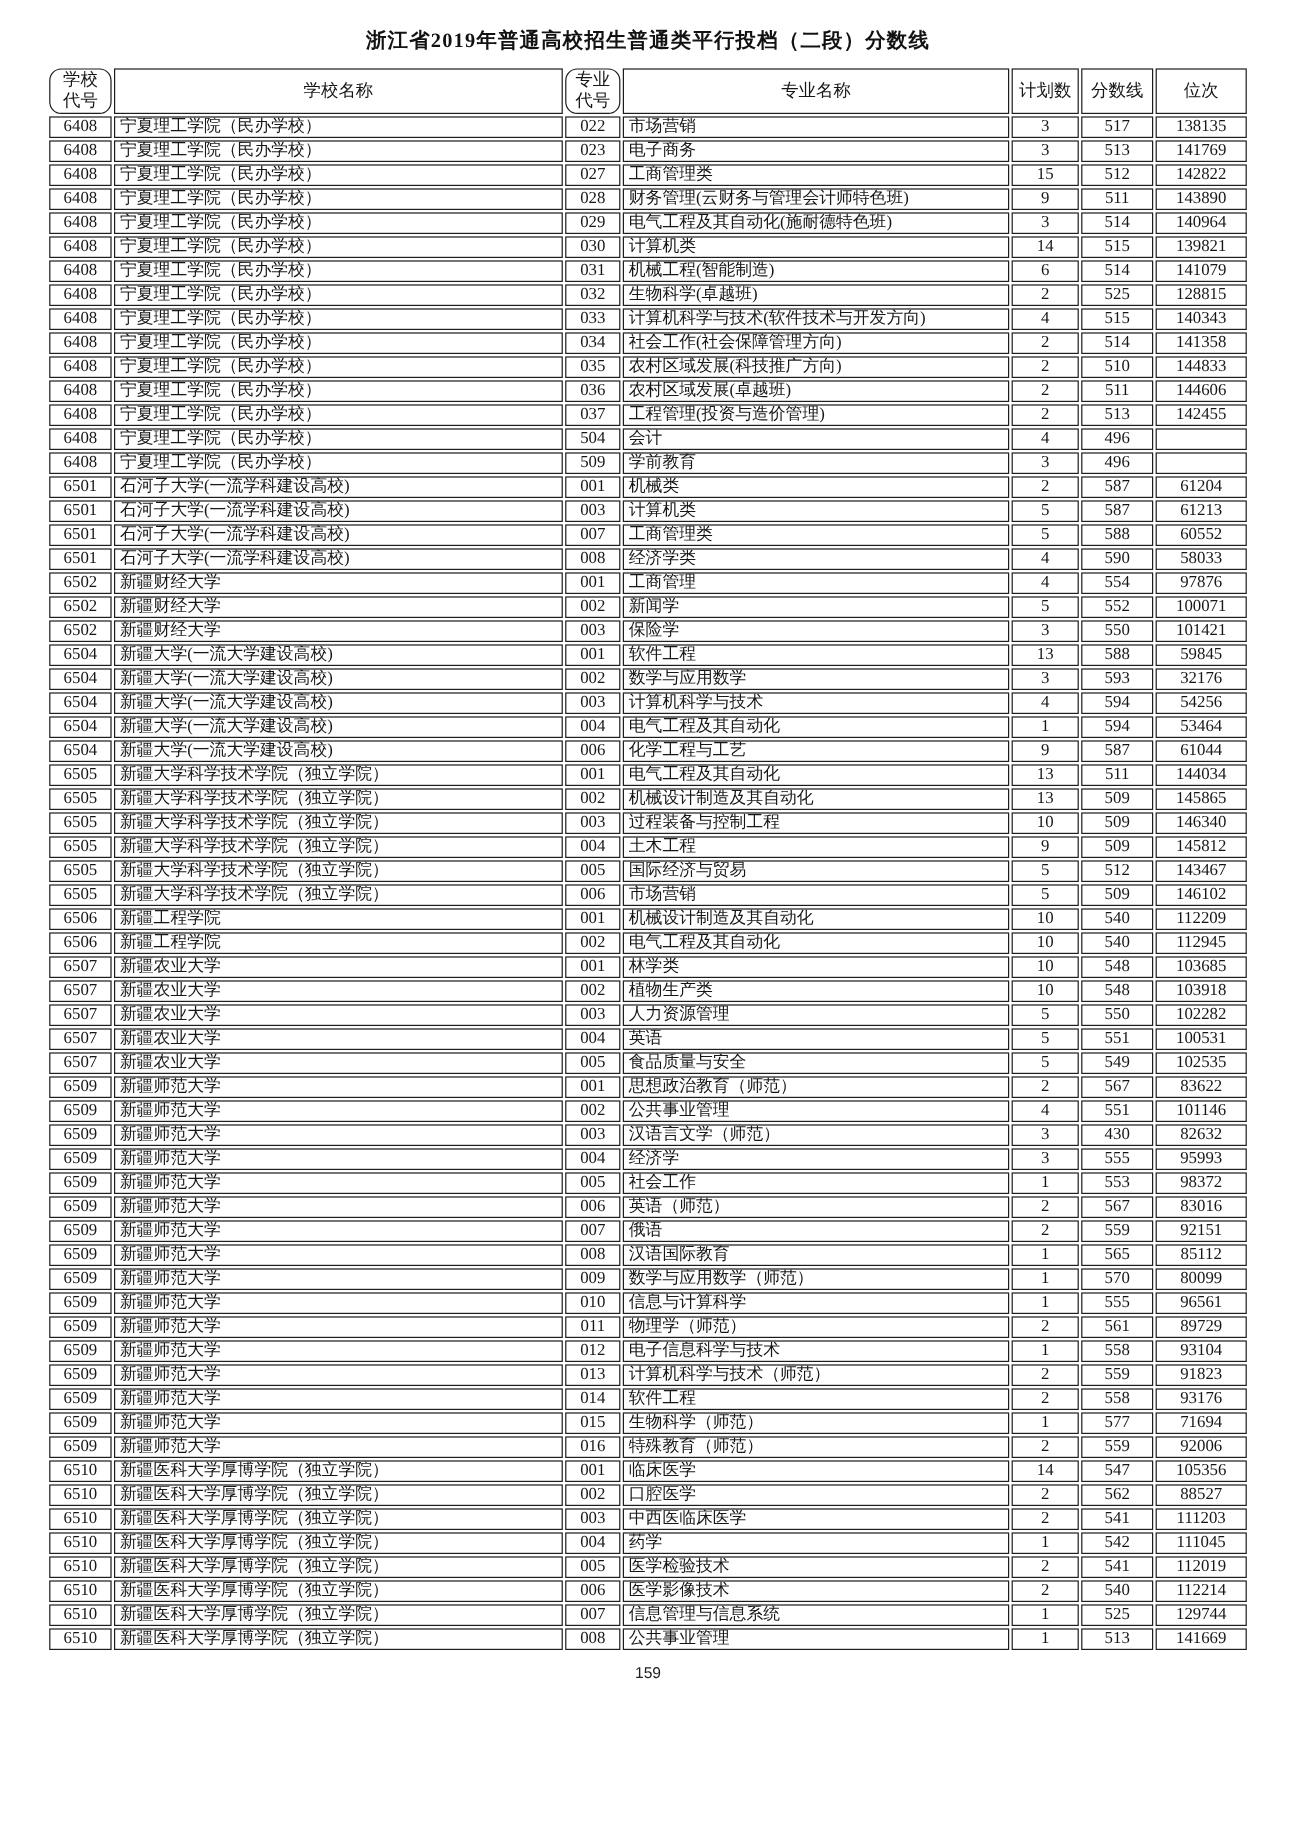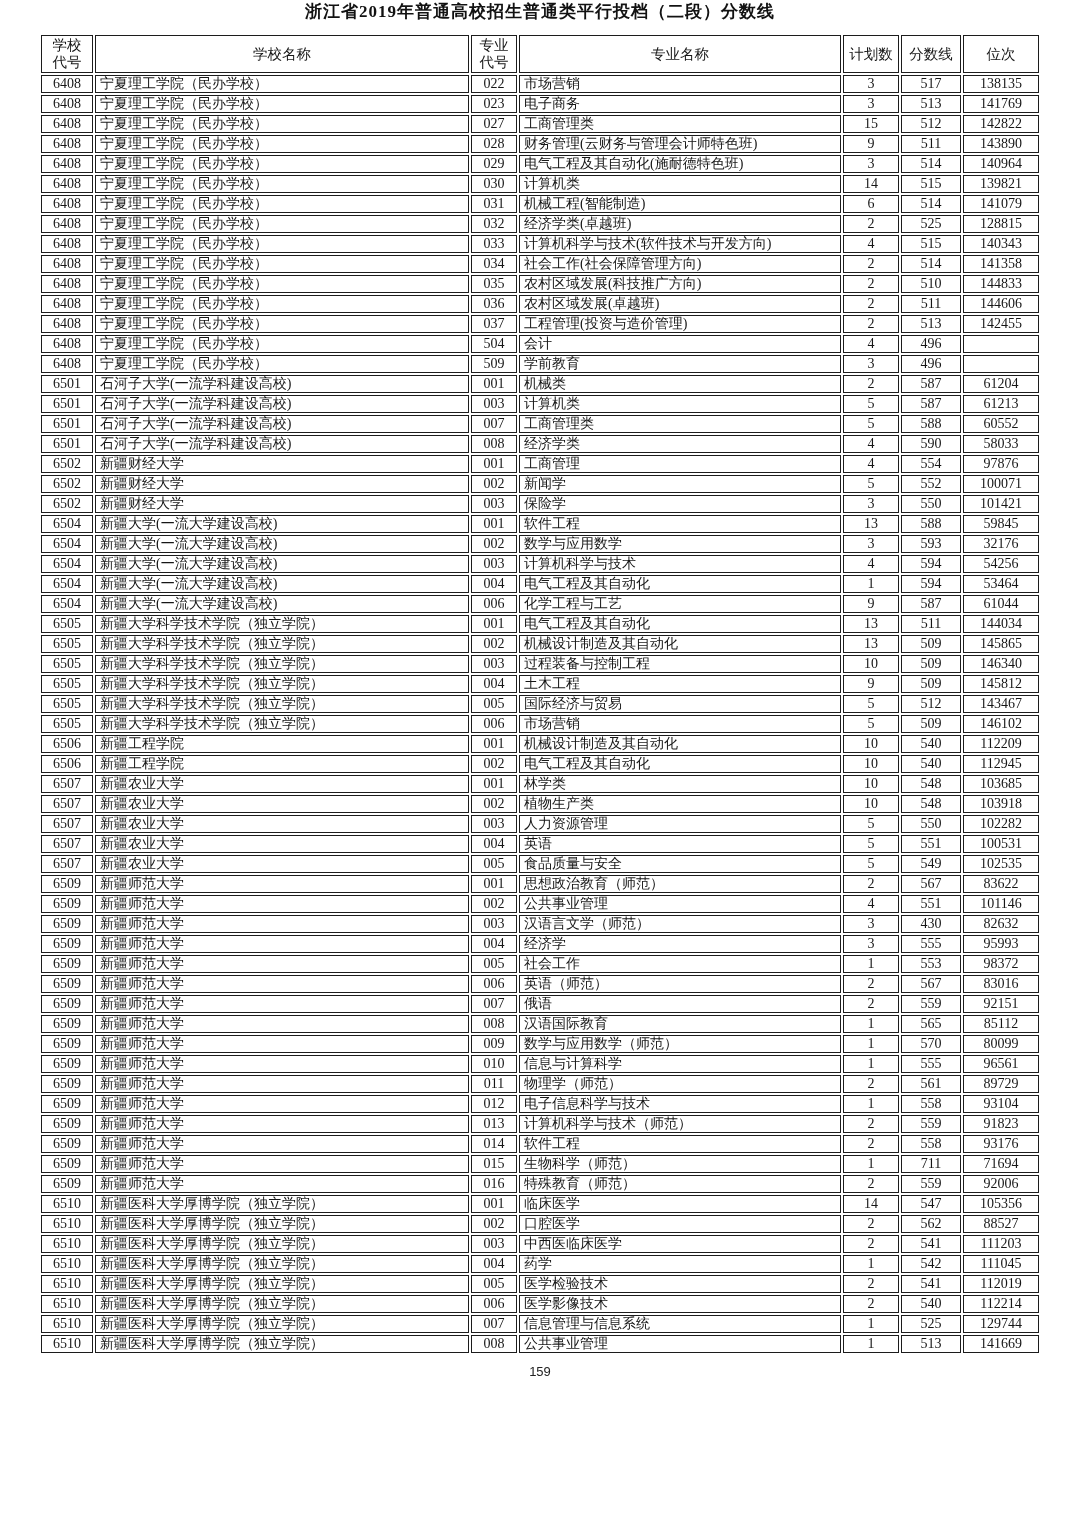--- a/index.html
+++ b/index.html
@@ -16,20 +16,21 @@
     width: 1080px;
     height: 1527px;
     position: relative;
     background: #ffffff;
   }
   .title {
     text-align: center;
     font-size: 17px;
     font-weight: 700;
     letter-spacing: 1px;
+    padding-top: 22px;
     color: #121212;
   }
   table.scores {
     border-collapse: separate;
     border-spacing: 2px;
     table-layout: fixed;
     width: 998px;
     margin: 10px auto 0 auto;
   }
   table.scores th, table.scores td {
@@ -52,21 +53,21 @@
     white-space: nowrap;
     vertical-align: middle;
   }
   .c0 { width: 52px;  text-align: center; }
   .c1 { width: 374px; text-align: left;   }
   .c2 { width: 46px;  text-align: center; }
   .c3 { width: 322px; text-align: left;   }
   .c4 { width: 56px;  text-align: center; }
   .c5 { width: 60px;  text-align: center; }
   .c6 { width: 76px;  text-align: center; }
-  th.c0, th.c2 { white-space: normal; padding: 0 8px; }
+  th.c0, th.c2 { white-space: normal; padding: 0 8px; border-radius: 10px; }
   th.c1, th.c3 { text-align: center; }
   .page-number {
     text-align: center;
     font-size: 13px;
     margin-top: 9px;
     color: #222222;
     font-family: "Liberation Sans", "DejaVu Sans", sans-serif;
   }
 </style>
 </head>
@@ -147,21 +148,21 @@
           <td class="c2">031</td>
           <td class="c3">机械工程(智能制造)</td>
           <td class="c4">6</td>
           <td class="c5">514</td>
           <td class="c6">141079</td>
         </tr>
         <tr>
           <td class="c0">6408</td>
           <td class="c1">宁夏理工学院（民办学校）</td>
           <td class="c2">032</td>
-          <td class="c3">经济学类(卓越班)</td>
+          <td class="c3">生物科学(卓越班)</td>
           <td class="c4">2</td>
           <td class="c5">525</td>
           <td class="c6">128815</td>
         </tr>
         <tr>
           <td class="c0">6408</td>
           <td class="c1">宁夏理工学院（民办学校）</td>
           <td class="c2">033</td>
           <td class="c3">计算机科学与技术(软件技术与开发方向)</td>
           <td class="c4">4</td>
@@ -572,21 +573,21 @@
           <td class="c4">2</td>
           <td class="c5">558</td>
           <td class="c6">93176</td>
         </tr>
         <tr>
           <td class="c0">6509</td>
           <td class="c1">新疆师范大学</td>
           <td class="c2">015</td>
           <td class="c3">生物科学（师范）</td>
           <td class="c4">1</td>
-          <td class="c5">711</td>
+          <td class="c5">577</td>
           <td class="c6">71694</td>
         </tr>
         <tr>
           <td class="c0">6509</td>
           <td class="c1">新疆师范大学</td>
           <td class="c2">016</td>
           <td class="c3">特殊教育（师范）</td>
           <td class="c4">2</td>
           <td class="c5">559</td>
           <td class="c6">92006</td>

